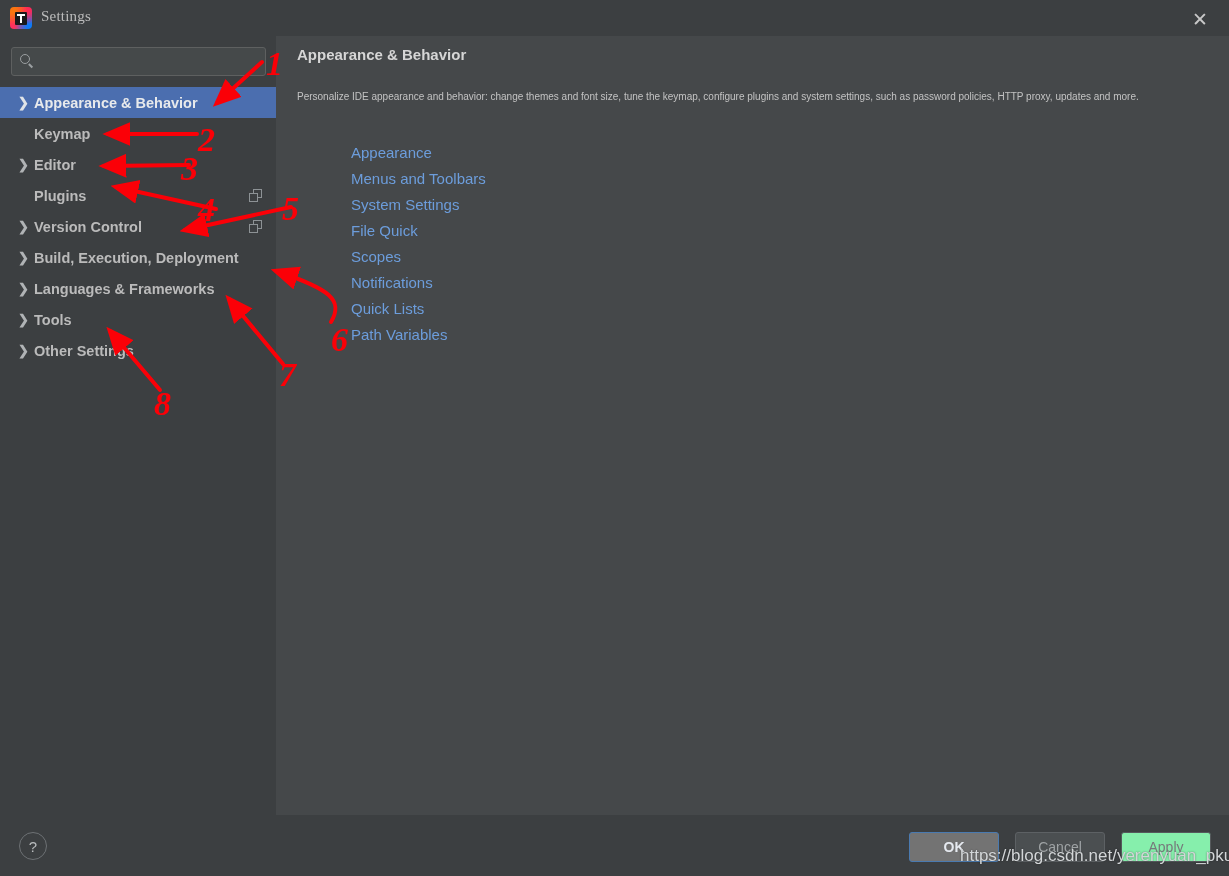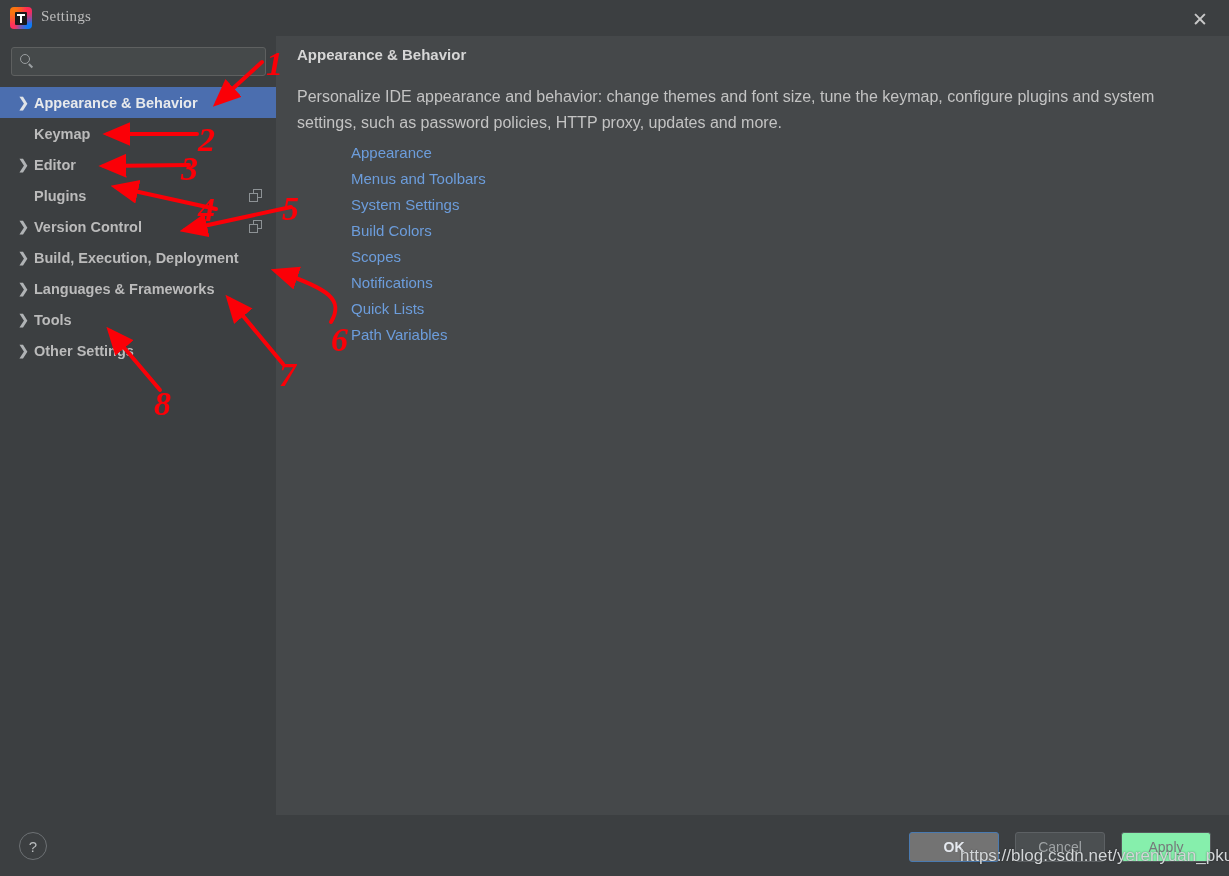--- a/index.html
+++ b/index.html
@@ -136,21 +136,21 @@
     width: 953px; height: 779px;
     background: #45484a;
   }
   .content-title {
     position: absolute; left: 21px; top: 10px;
     font-size: 15px; font-weight: bold; color: #d6d6d6;
   }
   .content-desc {
     position: absolute; left: 21px; top: 48px;
     width: 880px;
-    font-size: 16px; color: #c3c3c3;
+    font-size: 10px; color: #c3c3c3;
     line-height: 26px;
   }
   .link-list {
     position: absolute; left: 40px; top: 104px;
   }
   .link-item {
     display: block;
     height: 26px;
     font-size: 15px;
     color: #6c9ddc;
@@ -290,21 +290,21 @@
       </div>
   </div>
 
   <div class="content">
     <div class="content-title">Appearance &amp; Behavior</div>
     <div class="content-desc">Personalize IDE appearance and behavior: change themes and font size, tune the keymap, configure plugins and system settings, such as password policies, HTTP proxy, updates and more.</div>
     <div class="link-list" id="link-list">
         <span class="link-item">Appearance</span>
         <span class="link-item">Menus and Toolbars</span>
         <span class="link-item">System Settings</span>
-        <span class="link-item">Build Colors</span>
+        <span class="link-item">File Quick</span>
         <span class="link-item">Scopes</span>
         <span class="link-item">Notifications</span>
         <span class="link-item">Quick Lists</span>
         <span class="link-item">Path Variables</span>
       </div>
   </div>
 
   <div class="bottombar">
     <div class="help-btn">?</div>
     <div class="btn btn-ok">OK</div>

